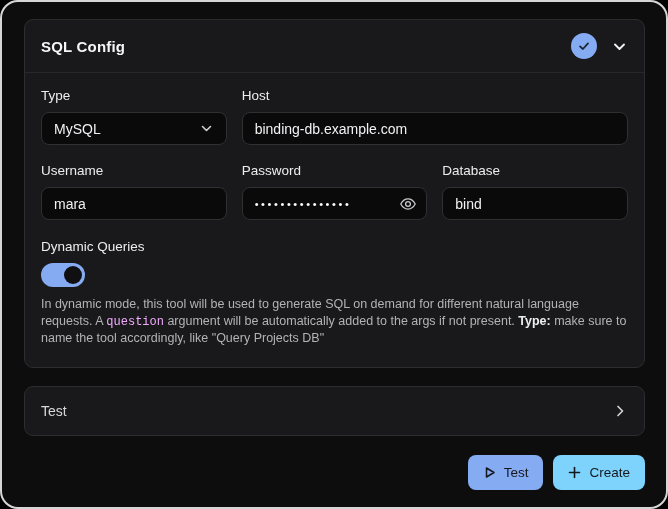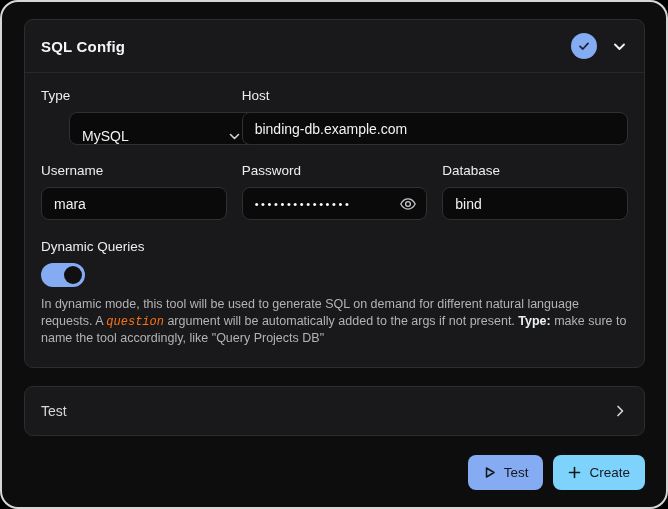--- a/index.html
+++ b/index.html
@@ -51,22 +51,22 @@
     height: 33px; width: 100%;
     background: #0a0a0b;
     border: 1px solid #303033;
     border-radius: 8px;
     color: #f2f2f4; font-size: 14px;
     font-family: "Liberation Sans", "DejaVu Sans", sans-serif;
     padding: 0 12px;
     outline: none;
   }
   .select {
-    display: flex; align-items: flex-end; justify-content: space-between;
-    cursor: pointer; user-select: none; margin-left: 28px;
+    display: flex; align-items: center; justify-content: space-between;
+    cursor: pointer; user-select: none;
   }
   .pw-wrap { position: relative; display: flex; align-items: center; }
   .pw-wrap input {
     padding-right: 36px;
     font-size: 11px; letter-spacing: 2.6px; color: #fff;
   }
   .eye { position: absolute; right: 10px; cursor: pointer; display: flex; }
 
   .toggle-label { color: #ededf0; font-size: 13.5px; margin: 19px 0 9px 0; }
   .toggle {
@@ -79,21 +79,21 @@
     background: #101013;
   }
 
   .help {
     margin-top: 9px;
     color: #b3b3b7; font-size: 12.5px; line-height: 16.5px;
     max-width: 596px;
   }
   .help .code {
     font-family: "Liberation Mono", "DejaVu Sans Mono", monospace;
-    color: #f97316; font-size: 12px; font-style: italic;
+    color: #f0abfc; font-size: 12px;
   }
   .help .note { color: #eceff1; font-weight: 700; }
 
   
   .test-panel {
     margin-top: 18px;
     height: 50px;
     background: #19191b;
     border: 1px solid #2d2d30;
     border-radius: 9px;

